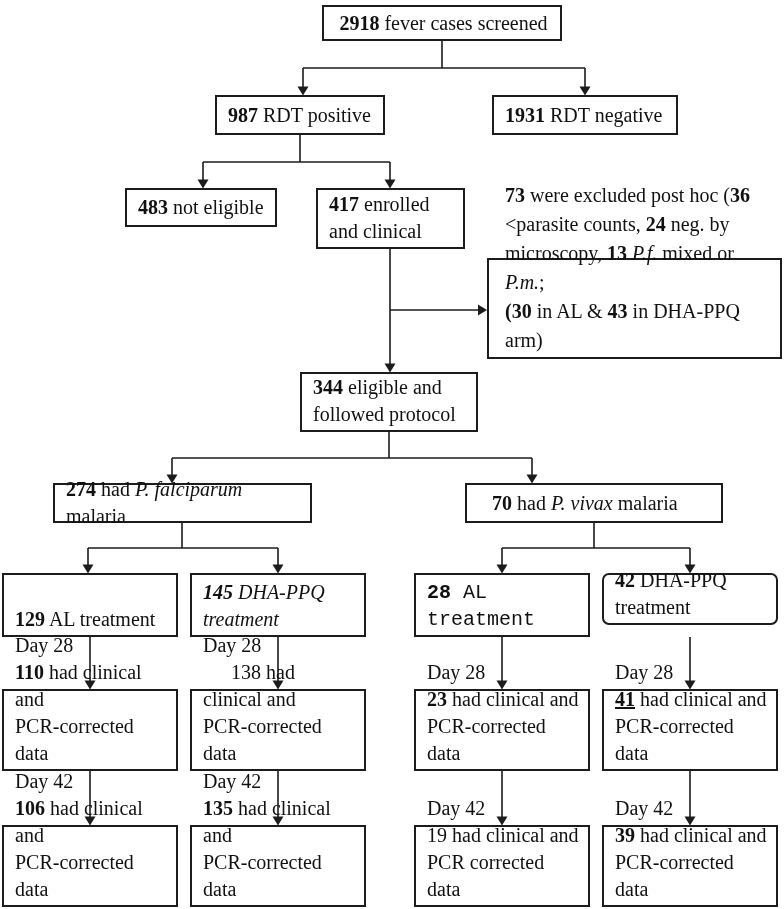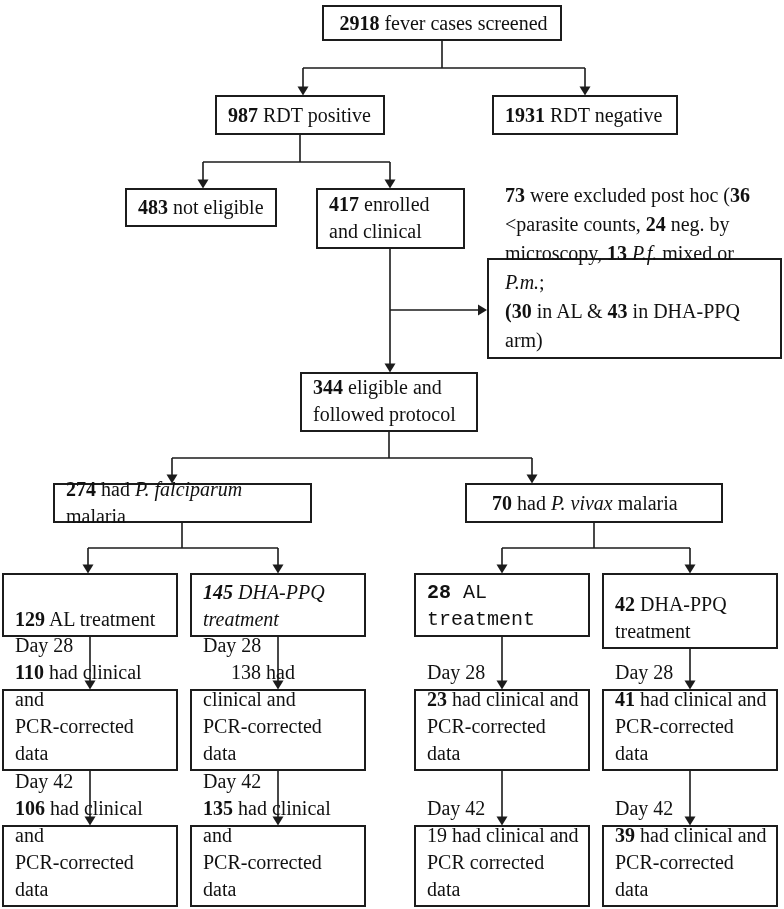--- a/index.html
+++ b/index.html
@@ -134,35 +134,35 @@
 
   <div class="box v-top" style="left:2px;top:573px;width:176px;height:64px;padding-top:8px;">
     <div class="txt"><span style="font-weight: bold;">129</span><span> AL treatment</span></div>
   </div>
   <div class="box v-top" style="left:190px;top:573px;width:176px;height:64px;padding-top:8px;font-style:italic;">
     <div class="txt"><span style="font-weight: bold;">145</span><span> DHA-PPQ</span><br><span>treatment</span></div>
   </div>
   <div class="box v-top" style="left:414px;top:573px;width:176px;height:64px;padding-top:24px;font-family:Liberation Mono, monospace;">
     <div class="txt"><span style="font-weight: bold;">28</span><span> AL treatment</span></div>
   </div>
-  <div class="box v-top" style="left:602px;top:573px;width:176px;height:76px;padding-top:8px;">
+  <div class="box v-top" style="left:602px;top:573px;width:176px;height:52px;padding-top:8px;border-radius:7px;">
     <div class="txt"><span style="font-weight: bold;">42</span><span> DHA-PPQ</span><br><span>treatment</span></div>
   </div>
 
   <div class="box v-top" style="left:2px;top:689px;width:176px;height:82px;padding-top:5px;">
     <div class="txt"><span>Day 28</span><br><span style="font-weight: bold;">110</span><span> had clinical and</span><br><span>PCR-corrected data</span></div>
   </div>
   <div class="box v-top" style="left:190px;top:689px;width:176px;height:82px;padding-top:5px;">
     <div class="txt"><span>Day 28</span><br><span style="font-weight: normal; margin-left: 28px;">138</span><span> had clinical and</span><br><span>PCR-corrected data</span></div>
   </div>
   <div class="box v-top" style="left:414px;top:689px;width:176px;height:82px;padding-top:5px;">
     <div class="txt"><span>Day 28</span><br><span style="font-weight: bold;">23</span><span> had clinical and</span><br><span>PCR-corrected data</span></div>
   </div>
   <div class="box v-top" style="left:602px;top:689px;width:176px;height:82px;padding-top:5px;">
-    <div class="txt"><span>Day 28</span><br><span style="font-weight: bold;">41</span><span> had clinical and</span><br><span>PCR-corrected data</span></div>
+    <div class="txt"><span>Day 28</span><br><span style="font-weight: bold; text-decoration: underline;">41</span><span> had clinical and</span><br><span>PCR-corrected data</span></div>
   </div>
 
   <div class="box v-top" style="left:2px;top:825px;width:176px;height:82px;padding-top:5px;">
     <div class="txt"><span>Day 42</span><br><span style="font-weight: bold;">106</span><span> had clinical and</span><br><span>PCR-corrected data</span></div>
   </div>
   <div class="box v-top" style="left:190px;top:825px;width:176px;height:82px;padding-top:5px;">
     <div class="txt"><span>Day 42</span><br><span style="font-weight: bold;">135</span><span> had clinical and</span><br><span>PCR-corrected data</span></div>
   </div>
   <div class="box v-top" style="left:414px;top:825px;width:176px;height:82px;padding-top:5px;">
     <div class="txt"><span>Day 42</span><br><span style="font-weight: normal;">19</span><span> had clinical and</span><br><span>PCR corrected data</span></div>

